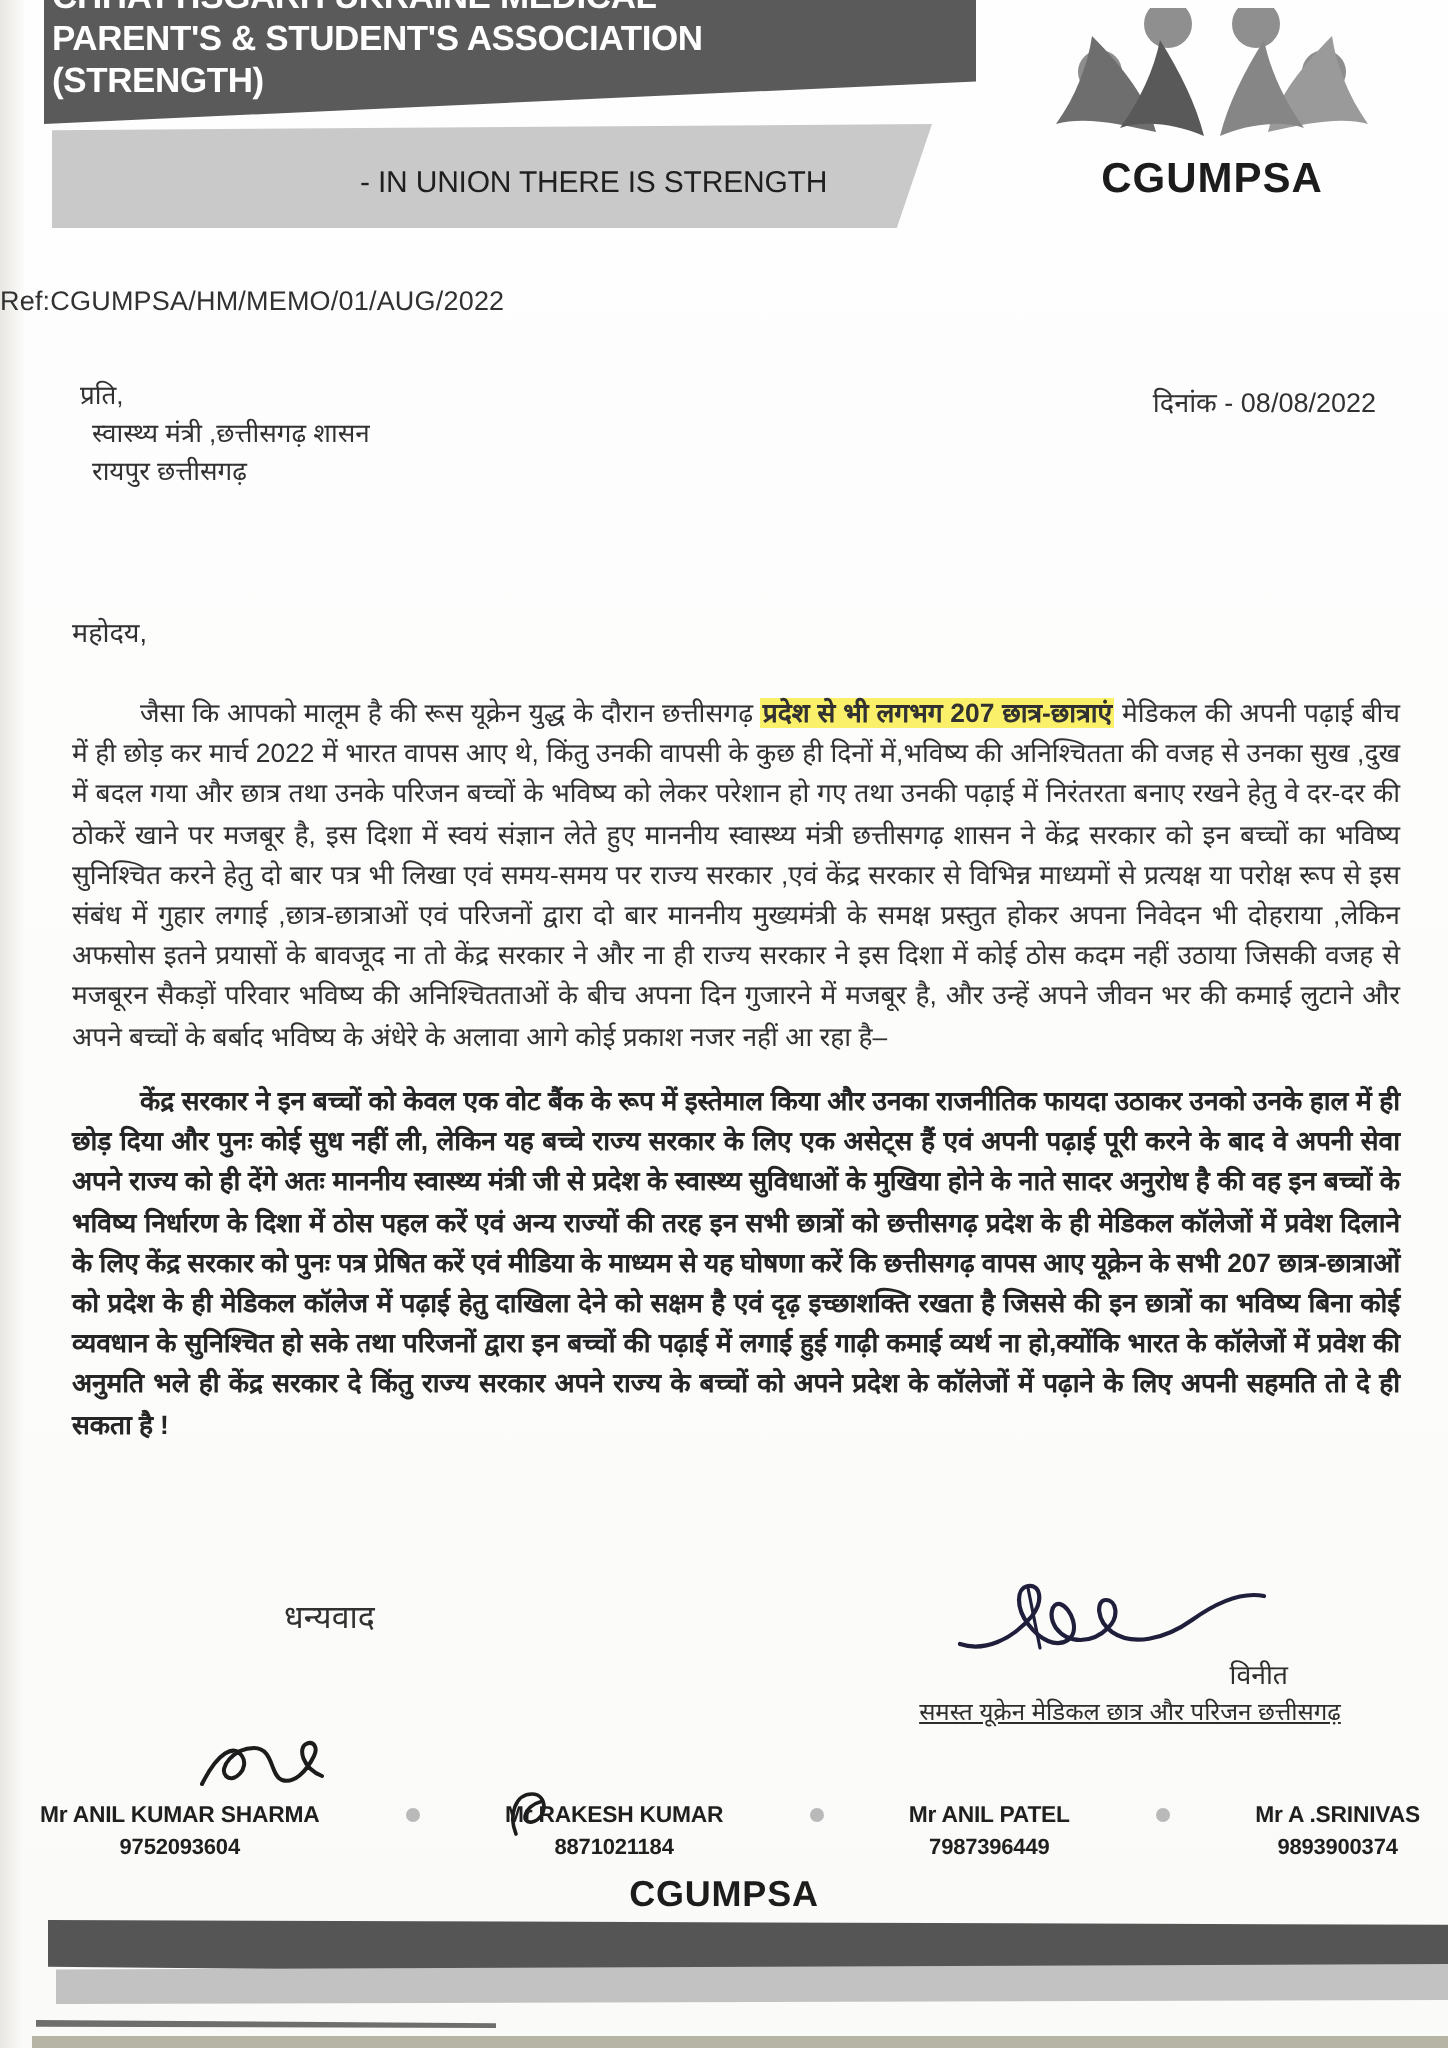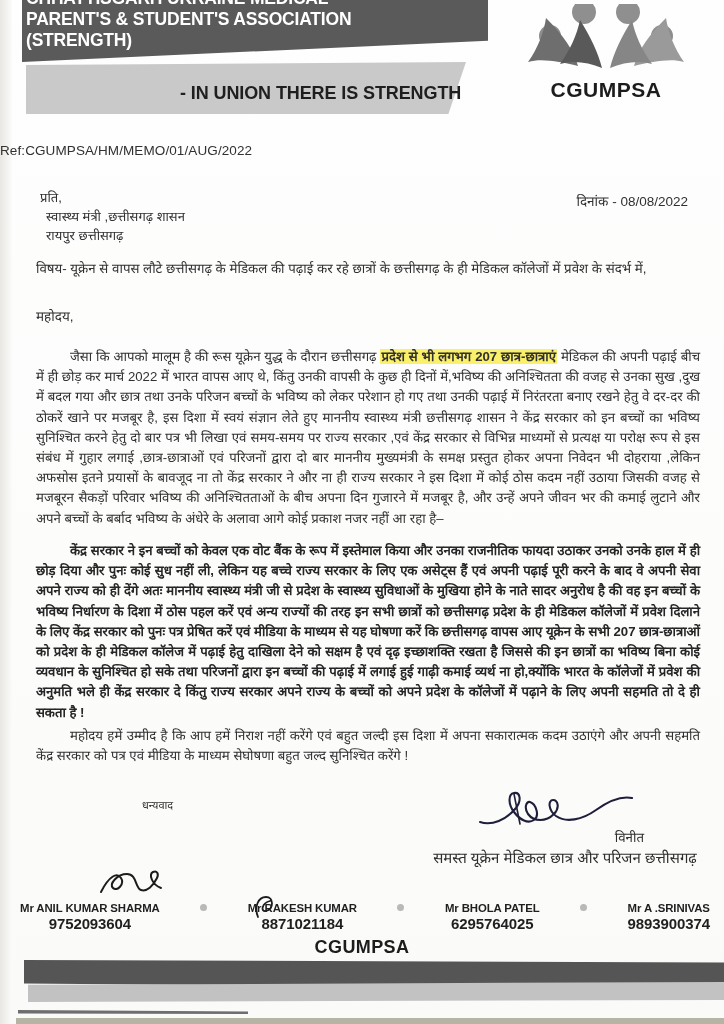--- a/index.html
+++ b/index.html
@@ -61,22 +61,22 @@
     width: 440px;
     height: 52px;
     background: #c9c9c9;
     -webkit-clip-path: polygon(0 6%, 100% 0, 96% 100%, 0 100%);
     clip-path: polygon(0 6%, 100% 0, 96% 100%, 0 100%);
   }
   .tagline {
     position: absolute;
     left: 180px;
     top: 83px;
-    font-weight: bold;
-    font-size: 18px;
+    font-weight: normal;
+    font-size: 15px;
     letter-spacing: -0.1px;
     color: #1f1f1f;
   }
 
   
   .logo {
     position: absolute;
     left: 516px;
     top: 4px;
     width: 180px;
@@ -156,44 +156,45 @@
 
   .hl {
     background: #fbf06a;
     padding: 0 1px;
   }
   .b { font-weight: bold; }
 
   .thanks {
     position: absolute;
     left: 142px; top: 797px;
-    font-size: 11px;
+    font-size: 16px;
     color: #313131;
   }
 
   .sign-block {
     position: absolute;
     left: 430px; top: 786px;
     width: 270px;
     text-align: center;
   }
   .sig-svg { display:block; margin: 0 auto; }
   .vineet {
     margin-top: -2px;
     font-size: 13.3px;
     color: #2e2e2e;
     text-align: right;
     padding-right: 56px;
   }
   .vineet-sub {
-    font-size: 15px;
+    font-size: 12px;
     color: #2e2e2e;
     white-space: nowrap;
     text-align: center;
     margin-top: 1px;
+    text-decoration: underline;
   }
 
   
   .signatories {
     position: absolute;
     left: 20px; top: 900px;
     width: 690px;
     display: flex;
     justify-content: space-between;
     align-items: flex-start;
@@ -201,21 +202,21 @@
   .sg {
     text-align: center;
     font-size: 11.4px;
     font-weight: bold;
     color: #1f1f1f;
     letter-spacing: -0.1px;
     line-height: 16px;
     position: relative;
   }
   .sg .nm { white-space: nowrap; }
-  .sg .ph { font-weight: bold; font-size: 15px; }
+  .sg .ph { font-weight: bold; font-size: 11px; }
   .dot {
     display: inline-block;
     width: 7px; height: 7px;
     border-radius: 50%;
     background: #b9b9b9;
     margin: 0 2px 1px 2px;
   }
   .sep {
     align-self: flex-start;
     margin-top: 4px;
@@ -319,31 +320,29 @@
 
   <div class="ref-line">Ref:CGUMPSA/HM/MEMO/01/AUG/2022</div>
   <div class="date-line">दिनांक - 08/08/2022</div>
 
   <div class="to-block">
     <div>प्रति,</div>
     <div class="indent">स्वास्थ्य मंत्री ,छत्तीसगढ़ शासन</div>
     <div class="indent">रायपुर छत्तीसगढ़</div>
   </div>
 
-  <div class="subject">विषय- यूक्रेन से वापस लौटे छत्तीसगढ़ के मेडिकल की पढ़ाई कर रहे छात्रों के छत्तीसगढ़ के ही मेडिकल कॉलेजों में प्रवेश के संदर्भ में,</div>
 
   <div class="salutation">महोदय,</div>
 
   <div class="para para1 indent">
     <span>जैसा कि आपको मालूम है की रूस यूक्रेन युद्ध के दौरान छत्तीसगढ़ </span><span class="hl b">प्रदेश से भी लगभग 207 छात्र-छात्राएं</span><span> मेडिकल की अपनी पढ़ाई बीच में ही छोड़ कर मार्च 2022 में भारत वापस आए थे, किंतु उनकी वापसी के कुछ ही दिनों में,भविष्य की अनिश्चितता की वजह से उनका सुख ,दुख में बदल गया और छात्र तथा उनके परिजन बच्चों के भविष्य को लेकर परेशान हो गए तथा उनकी पढ़ाई में निरंतरता बनाए रखने हेतु वे दर-दर की ठोकरें खाने पर मजबूर है, इस दिशा में स्वयं संज्ञान लेते हुए माननीय स्वास्थ्य मंत्री छत्तीसगढ़ शासन ने केंद्र सरकार को इन बच्चों का भविष्य सुनिश्चित करने हेतु दो बार पत्र भी लिखा एवं समय-समय पर राज्य सरकार ,एवं केंद्र सरकार से विभिन्न माध्यमों से प्रत्यक्ष या परोक्ष रूप से इस संबंध में गुहार लगाई ,छात्र-छात्राओं एवं परिजनों द्वारा दो बार माननीय मुख्यमंत्री के समक्ष प्रस्तुत होकर अपना निवेदन भी दोहराया ,लेकिन अफसोस इतने प्रयासों के बावजूद ना तो केंद्र सरकार ने और ना ही राज्य सरकार ने इस दिशा में कोई ठोस कदम नहीं उठाया जिसकी वजह से मजबूरन सैकड़ों परिवार भविष्य की अनिश्चितताओं के बीच अपना दिन गुजारने में मजबूर है, और उन्हें अपने जीवन भर की कमाई लुटाने और अपने बच्चों के बर्बाद भविष्य के अंधेरे के अलावा आगे कोई प्रकाश नजर नहीं आ रहा है–</span>
   </div>
 
   <div class="para para2 indent">केंद्र सरकार ने इन बच्चों को केवल एक वोट बैंक के रूप में इस्तेमाल किया और उनका राजनीतिक फायदा उठाकर उनको उनके हाल में ही छोड़ दिया और पुनः कोई सुध नहीं ली, लेकिन यह बच्चे राज्य सरकार के लिए एक असेट्स हैं एवं अपनी पढ़ाई पूरी करने के बाद वे अपनी सेवा अपने राज्य को ही देंगे अतः माननीय स्वास्थ्य मंत्री जी से प्रदेश के स्वास्थ्य सुविधाओं के मुखिया होने के नाते सादर अनुरोध है की वह इन बच्चों के भविष्य निर्धारण के दिशा में ठोस पहल करें एवं अन्य राज्यों की तरह इन सभी छात्रों को छत्तीसगढ़ प्रदेश के ही मेडिकल कॉलेजों में प्रवेश दिलाने के लिए केंद्र सरकार को पुनः पत्र प्रेषित करें एवं मीडिया के माध्यम से यह घोषणा करें कि छत्तीसगढ़ वापस आए यूक्रेन के सभी 207 छात्र-छात्राओं को प्रदेश के ही मेडिकल कॉलेज में पढ़ाई हेतु दाखिला देने को सक्षम है एवं दृढ़ इच्छाशक्ति रखता है जिससे की इन छात्रों का भविष्य बिना कोई व्यवधान के सुनिश्चित हो सके तथा परिजनों द्वारा इन बच्चों की पढ़ाई में लगाई हुई गाढ़ी कमाई व्यर्थ ना हो,क्योंकि भारत के कॉलेजों में प्रवेश की अनुमति भले ही केंद्र सरकार दे किंतु राज्य सरकार अपने राज्य के बच्चों को अपने प्रदेश के कॉलेजों में पढ़ाने के लिए अपनी सहमति तो दे ही सकता है !</div>
 
-  <div class="para para3 indent">महोदय हमें उम्मीद है कि आप हमें निराश नहीं करेंगे एवं बहुत जल्दी इस दिशा में अपना सकारात्मक कदम उठाएंगे और अपनी सहमति केंद्र सरकार को पत्र एवं मीडिया के माध्यम सेघोषणा बहुत जल्द सुनिश्चित करेंगे !</div>
 
   <div class="thanks">धन्यवाद</div>
 
   <div class="sign-block">
     <svg class="sig-svg" width="190" height="44" viewBox="0 0 190 44">
       <path d="M10 36 C 22 40, 36 34, 46 22 C 52 14, 50 6, 44 7 C 38 8, 38 18, 44 26 C 50 34, 58 38, 64 34 C 70 30, 66 18, 60 16 C 56 15, 54 22, 58 28 C 64 36, 76 36, 84 28 C 90 22, 88 14, 83 14 C 78 14, 78 24, 86 30 C 96 37, 112 34, 126 24 C 140 14, 152 10, 162 12" fill="none" stroke="#1f1f3c" stroke-width="2.1" stroke-linecap="round"></path>
       <path d="M44 8 L 50 38" fill="none" stroke="#1f1f3c" stroke-width="1.6" stroke-linecap="round"></path>
     </svg>
     <div class="vineet">विनीत</div>
     <div class="vineet-sub">समस्त यूक्रेन मेडिकल छात्र और परिजन छत्तीसगढ़</div>
@@ -361,22 +360,22 @@
       <div class="nm">Mr ANIL KUMAR SHARMA</div>
       <div class="ph">9752093604</div>
     </div>
     <span class="dot sep"></span>
     <div class="sg">
       <div class="nm">Mr RAKESH KUMAR</div>
       <div class="ph">8871021184</div>
     </div>
     <span class="dot sep"></span>
     <div class="sg">
-      <div class="nm">Mr BHOLA PATEL</div>
-      <div class="ph">6295764025</div>
+      <div class="nm">Mr ANIL PATEL</div>
+      <div class="ph">7987396449</div>
     </div>
     <span class="dot sep"></span>
     <div class="sg">
       <div class="nm">Mr  A .SRINIVAS</div>
       <div class="ph">9893900374</div>
     </div>
   </div>
 
   <div class="footer-org">CGUMPSA</div>
 

